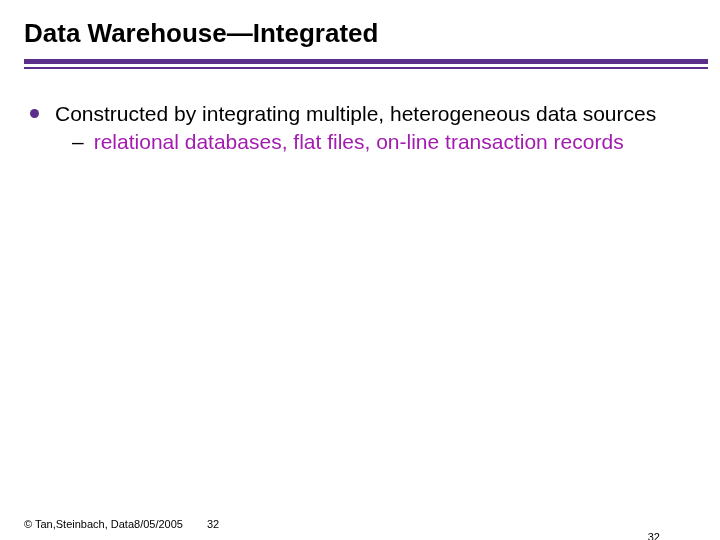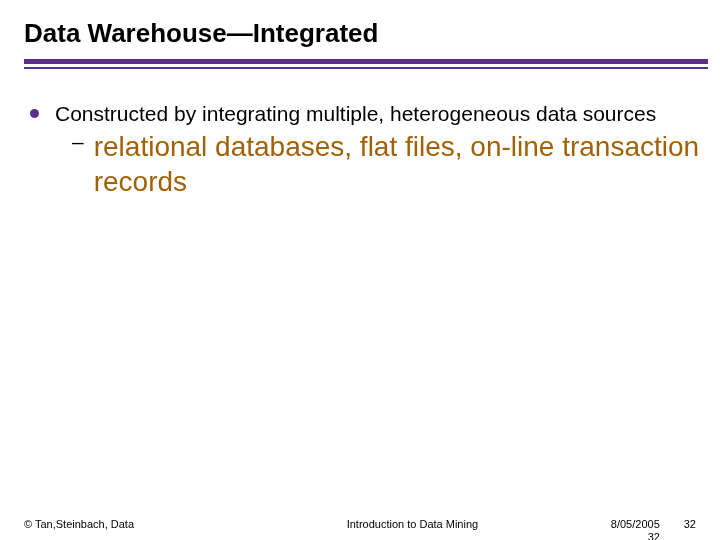--- a/index.html
+++ b/index.html
@@ -61,22 +61,22 @@
     padding-left: 42px;
     margin-top: 2px;
   }
   .dash {
     font-size: 21px;
     color: #000;
     margin-right: 10px;
     line-height: 1.25;
   }
   .sub-text {
-    font-size: 28px;
-    color: #a16207;
+    font-size: 21px;
+    color: #a21caf;
     line-height: 1.25;
   }
   .footer {
     position: absolute;
     left: 0;
     bottom: 10px;
     width: 100%;
     padding: 0 24px;
     display: flex;
     font-size: 11px;
@@ -112,19 +112,18 @@
       <div class="bullet-text">Constructed by integrating multiple, heterogeneous data sources</div>
     </div>
     <div class="sub-row">
       <div class="dash">–</div>
       <div class="sub-text">relational databases, flat files, on-line transaction records</div>
     </div>
   </div>
 
   <div class="footer">
     <div class="footer-left">© Tan,Steinbach, Data</div>
-    <div class="footer-center">Introduction to Data Mining</div>
     <div class="footer-date">8/05/2005</div>
     <div class="footer-right">32</div>
   </div>
   <div class="page-below">32</div>
 
 </div>
 
 </body></html>

